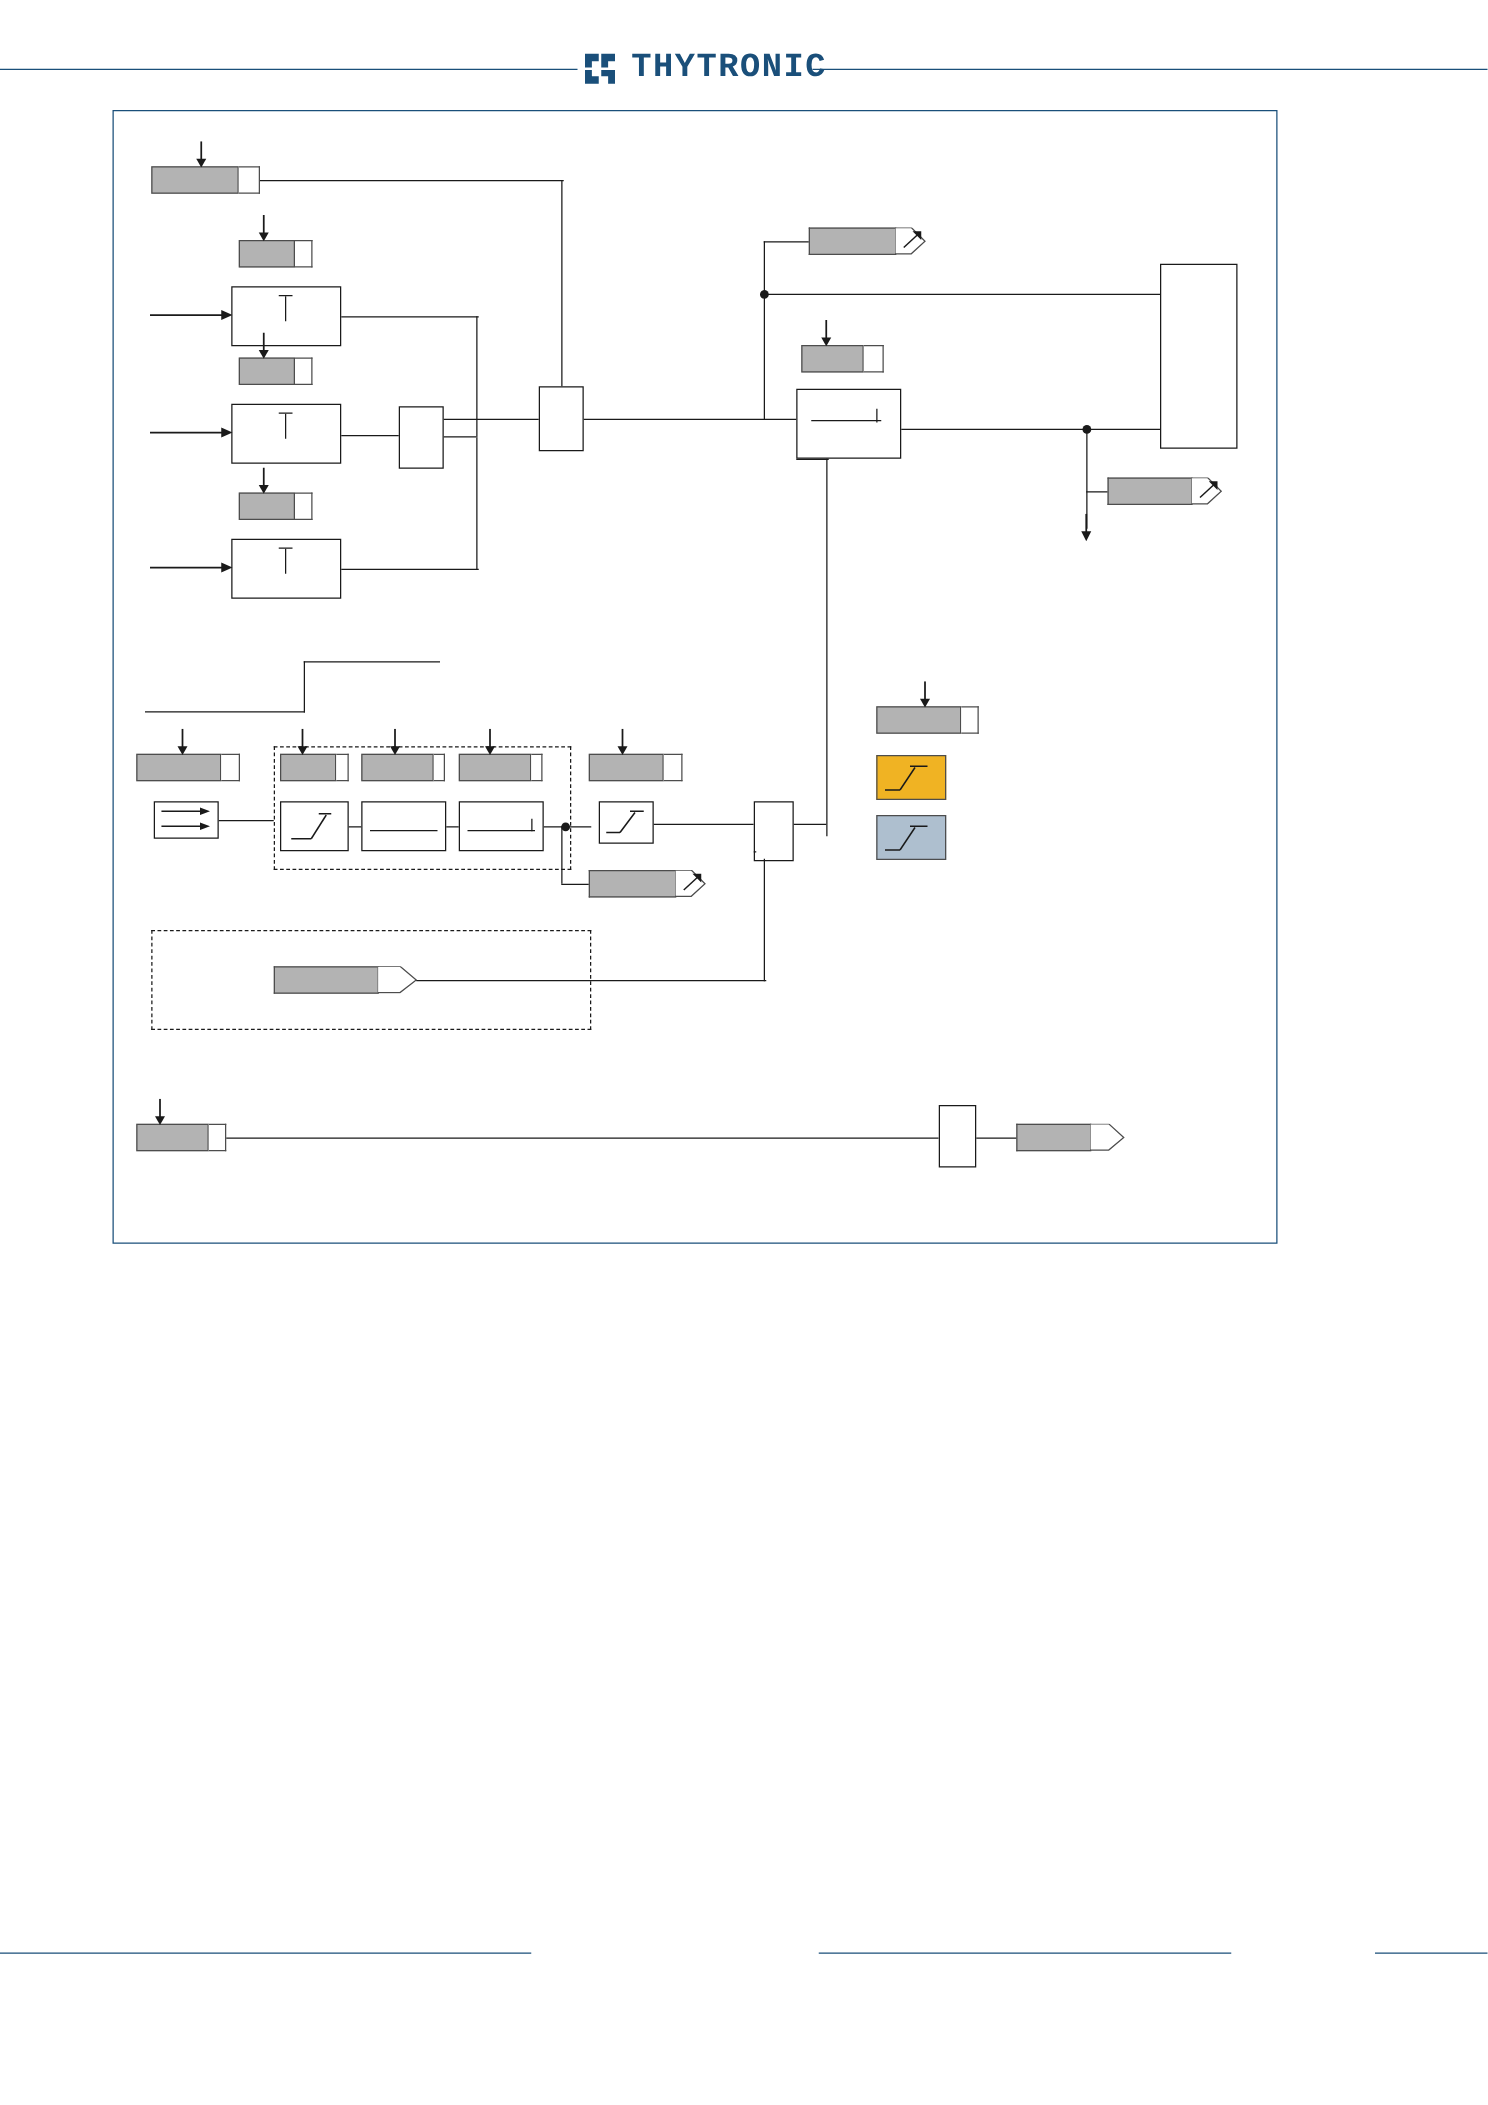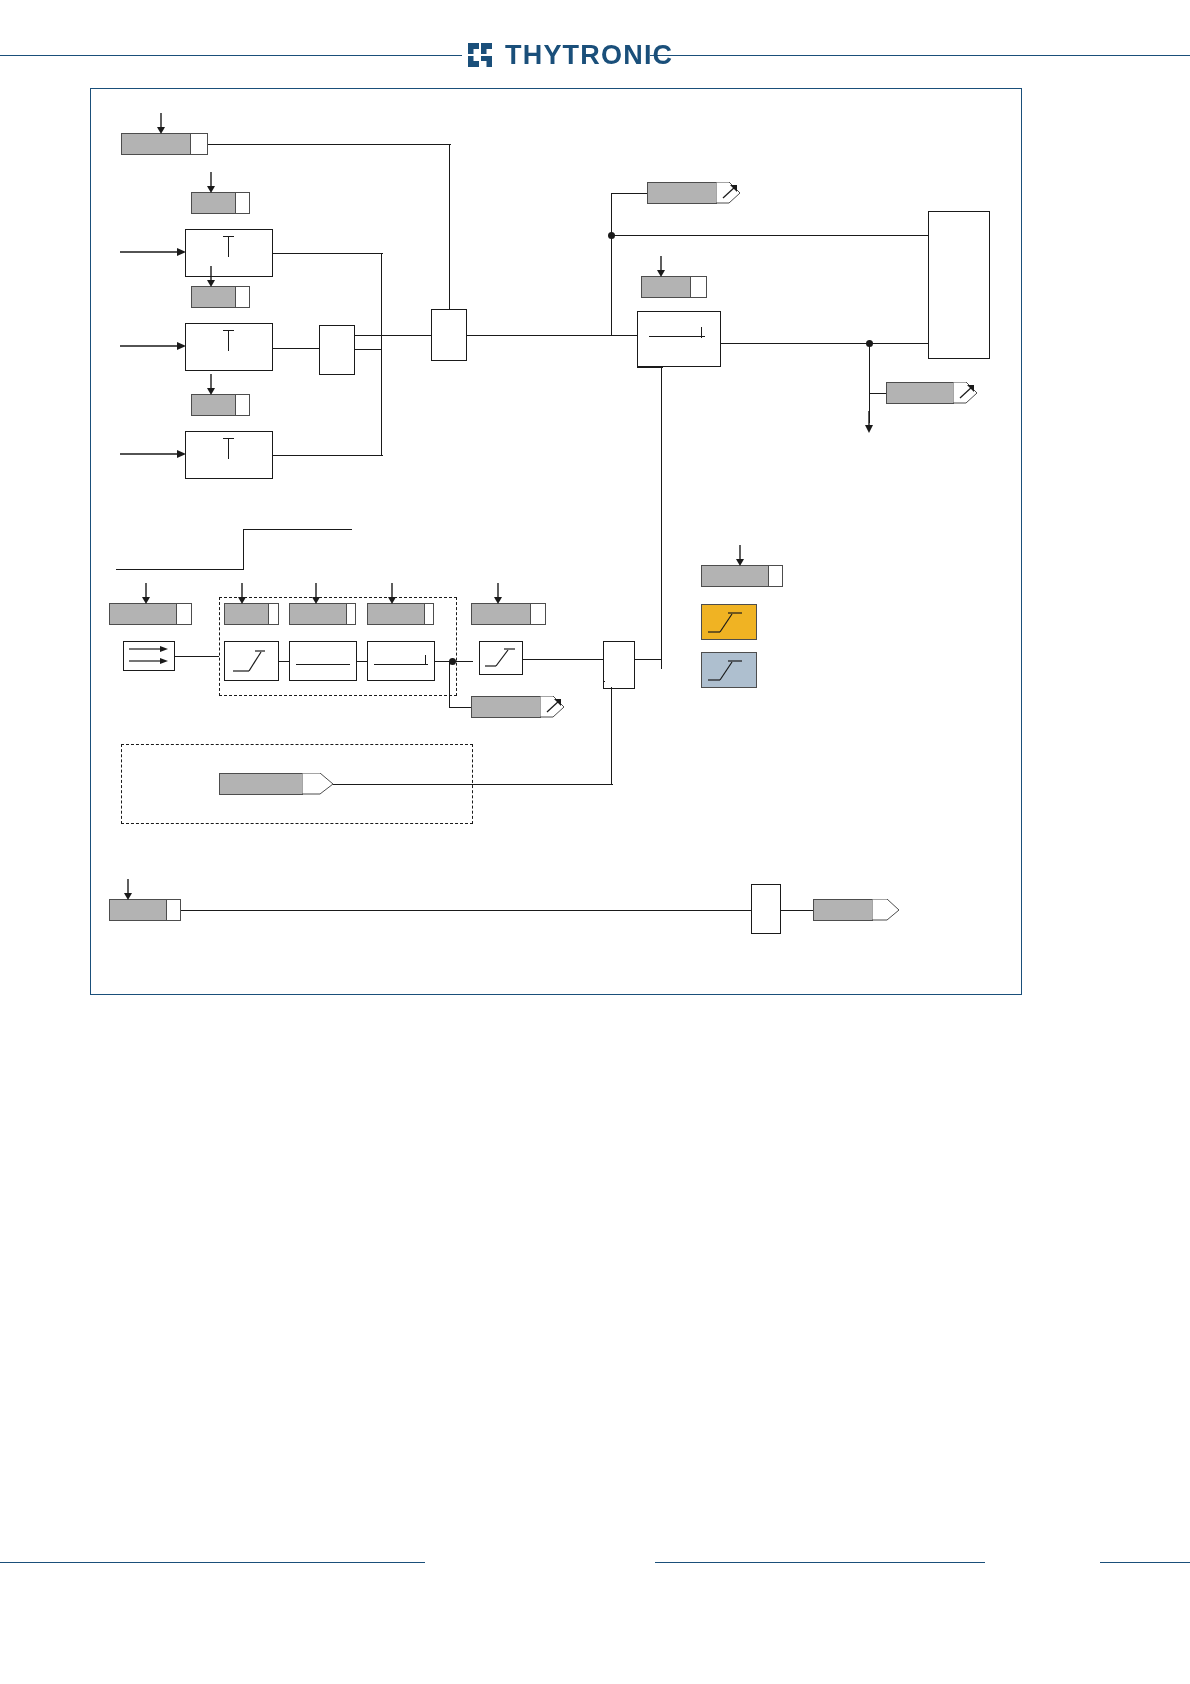--- a/index.html
+++ b/index.html
@@ -40,21 +40,21 @@
     display: flex;
     align-items: center;
     gap: 9px;
   }
   .logo-mark {
     position: relative;
     width: 28px;
     height: 26px;
   }
   .logo-text {
-    font-family: Liberation Sans, sans-serif;
+    font-family: Liberation Mono, monospace;
     font-size: 27px;
     font-weight: bold;
     letter-spacing: 1.2px;
     color: #1a4f7a;
     line-height: 1;
   }
 
   
   .frame {
     position: absolute;

